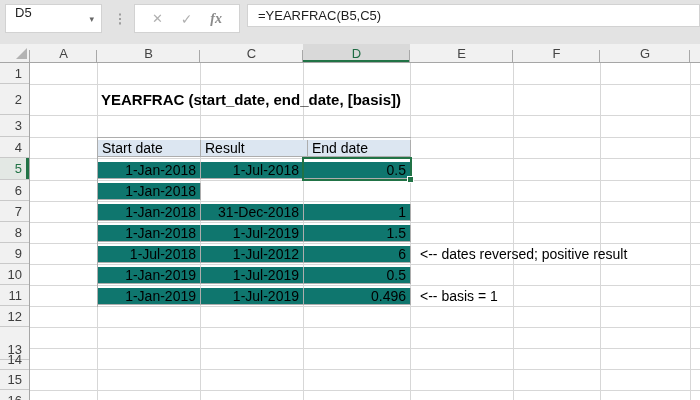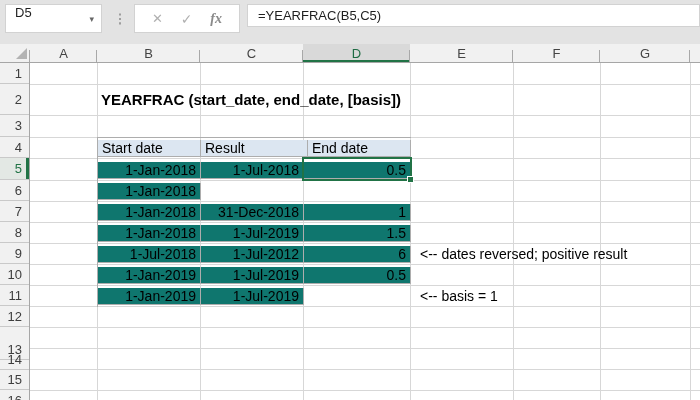--- a/index.html
+++ b/index.html
@@ -202,20 +202,21 @@
       <div class="tc num c2">6</div>
     </div>
     <div class="trow" style="height:21px">
       <div class="tc num c0">1-Jan-2019</div>
       <div class="tc num c1">1-Jul-2019</div>
       <div class="tc num c2">0.5</div>
     </div>
     <div class="trow" style="height:21px">
       <div class="tc num c0">1-Jan-2019</div>
       <div class="tc num c1">1-Jul-2019</div>
+      <div class="tc num c2">0.496</div>
     </div>
   </div>
 
   <div class="anno" style="top:243px">&lt;-- dates reversed; positive result</div>
   <div class="anno" style="top:285px">&lt;-- basis = 1</div>
 
   <div class="selbox">
     <div class="handle"></div>
   </div>
 

